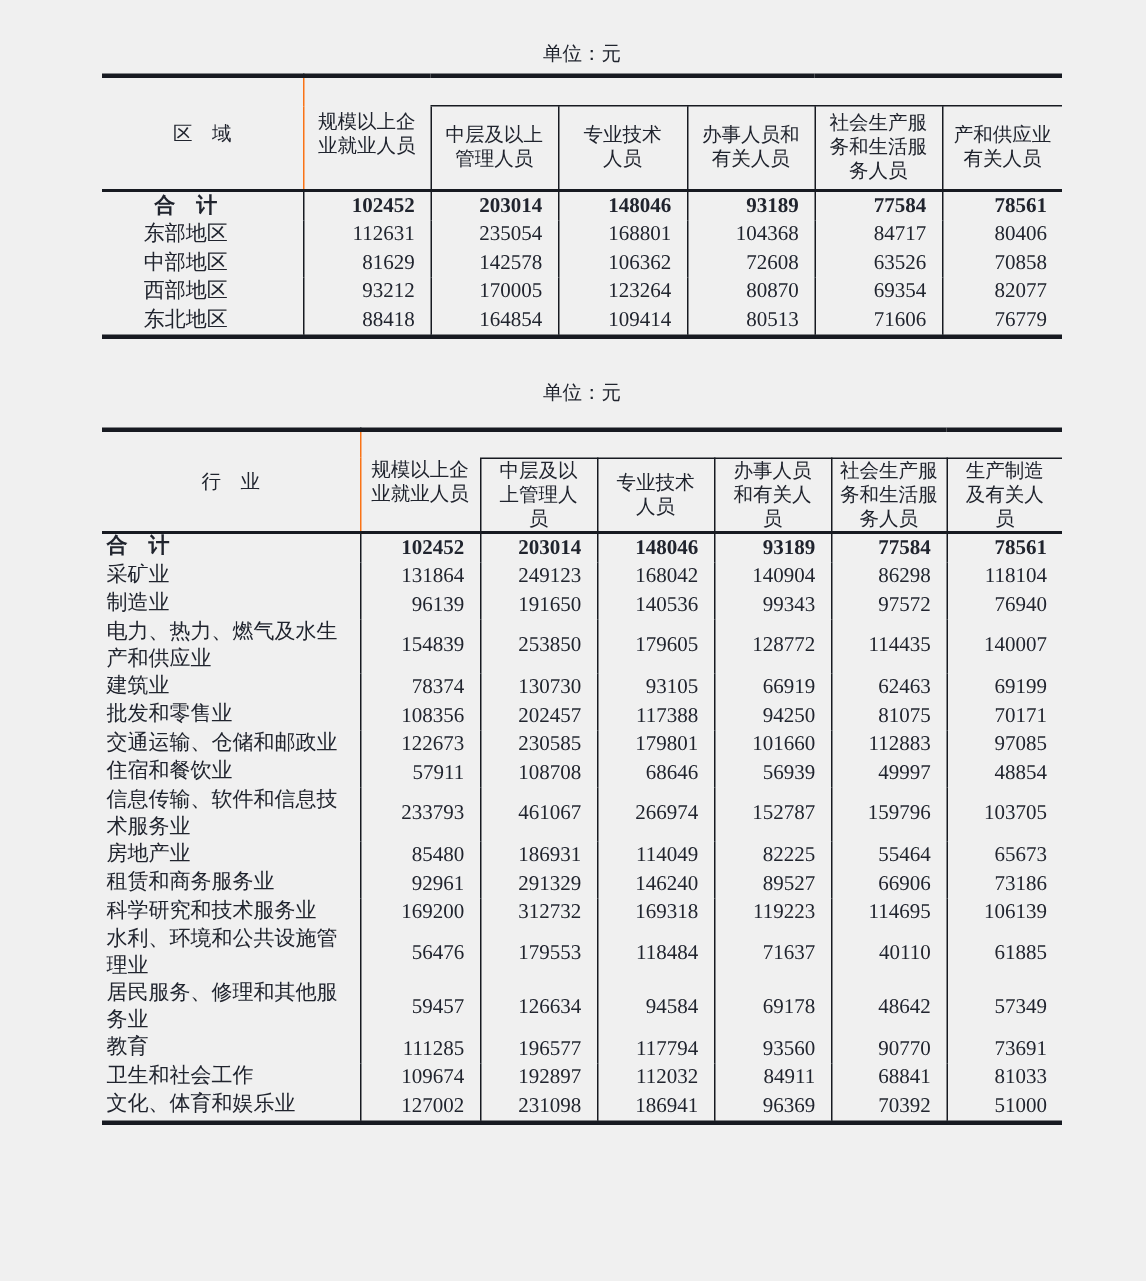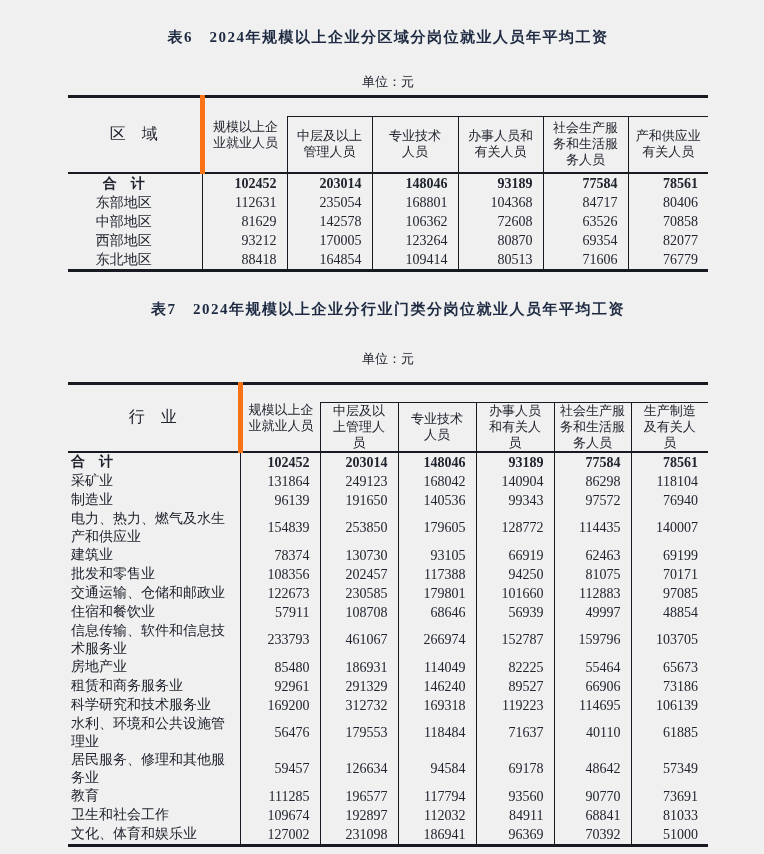--- a/index.html
+++ b/index.html
@@ -24,21 +24,21 @@
   .sec2 .tbl-title { margin-bottom: 31px; }
   .sec2 .unit { margin-bottom: 15px; }
 
   table.stat {
     width: 640px; table-layout: fixed; border-collapse: collapse;
     border-top: 3px solid #171a21; border-bottom: 3px solid #171a21;
   }
   .stat th, .stat td { padding: 0; font-weight: normal; }
   .stat thead { border-bottom: 2px solid #171a21; }
   .stat .rowhead {
-    border-right: 5px solid #f97316; font-size: 16px;
+    border-right: 1px solid #f97316; font-size: 13px;
     text-align: center; vertical-align: middle; white-space: pre-line;
   }
   .stat .colhead {
     font-size: 13px; line-height: 16px; text-align: center;
     vertical-align: middle; white-space: pre-line;
   }
   .stat .gapcell { border-bottom: 1px solid #171a21; }
   .stat .grp { border-left: 1px solid #171a21; }
   .t6 tr.r1 { height: 20px; }  .t6 tr.r2 { height: 56px; }
   .t7 tr.r1 { height: 19px; }  .t7 tr.r2 { height: 48px; }
@@ -52,21 +52,20 @@
   .t6 td.lbl { text-align: center; padding-right: 22px; line-height: 19px; }
   .t7 td.lbl { text-align: left; padding-left: 3px; line-height: 18px; }
   .stat tr.total td { font-weight: bold; margin-top: 32px; }
 </style>
 </head>
 <body>
 
 <div class="doc">
 
   <section class="sec1">
-    <h2 class="tbl-title">表6　2024年规模以上企业分区域分岗位就业人员年平均工资</h2>
     <div class="unit">单位：元</div>
     <table class="stat t6" id="table6">
       <colgroup>
         <col style="width:134px">
           <col style="width:85px">
           <col style="width:85px">
         <col style="width:86px">
           <col style="width:85px">
           <col style="width:85px">
           <col style="width:80px">
@@ -136,21 +135,20 @@
             <td class="num">109414</td>
             <td class="num">80513</td>
             <td class="num">71606</td>
             <td class="num">76779</td>
           </tr>
         </tbody>
     </table>
   </section>
 
   <section class="sec2">
-    <h2 class="tbl-title">表7　2024年规模以上企业分行业门类分岗位就业人员年平均工资</h2>
     <div class="unit">单位：元</div>
     <table class="stat t7" id="table7">
       <colgroup>
         <col style="width:172px">
           <col style="width:80px">
           <col style="width:78px">
         <col style="width:78px">
           <col style="width:78px">
           <col style="width:77px">
           <col style="width:77px">

